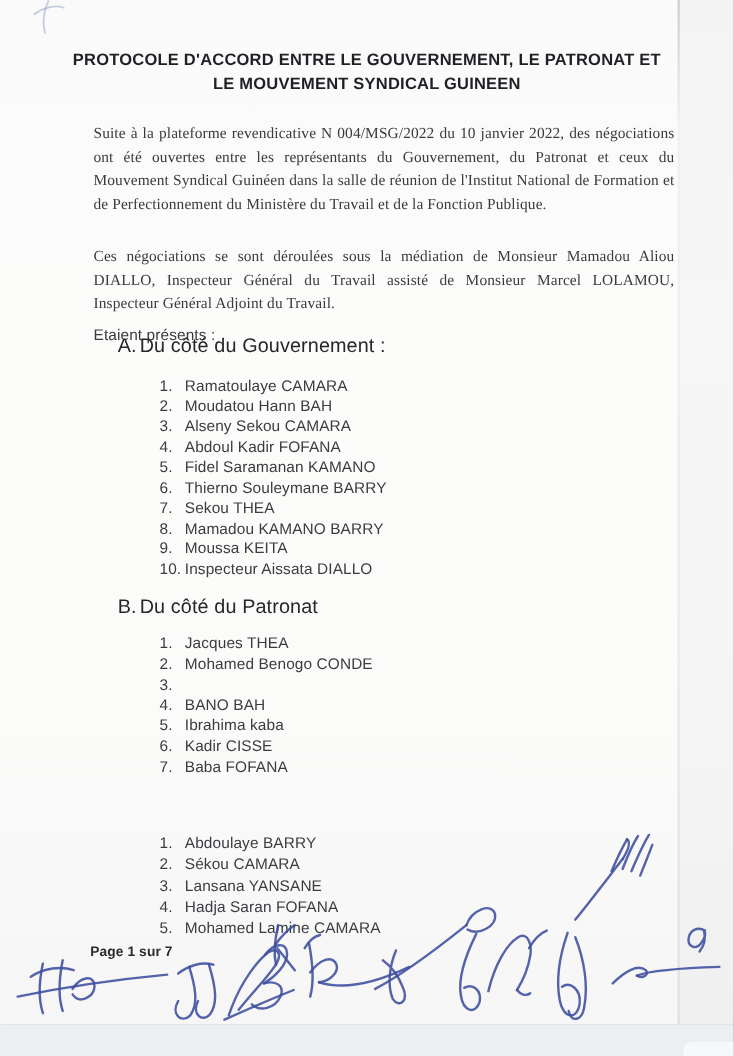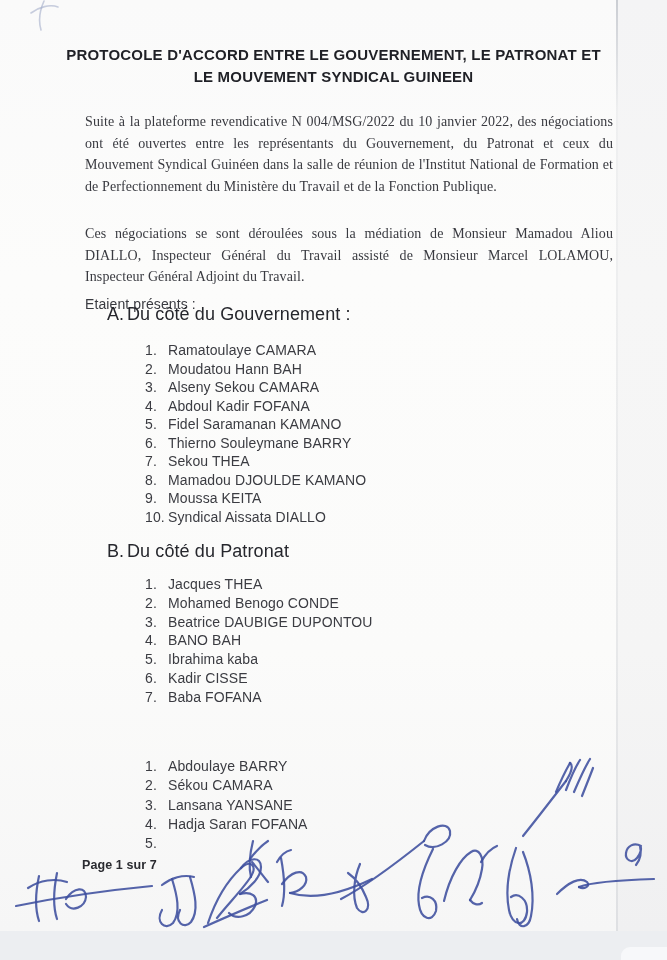--- a/index.html
+++ b/index.html
@@ -115,47 +115,46 @@
     <div class="row">
         <span class="num">6.</span>
         <span>Thierno Souleymane BARRY</span>
       </div>
     <div class="row">
         <span class="num">7.</span>
         <span>Sekou THEA</span>
       </div>
     <div class="row">
         <span class="num">8.</span>
-        <span>Mamadou DJOULDE KAMANO</span>
+        <span>Mamadou KAMANO BARRY</span>
       </div>
     <div class="row">
         <span class="num">9.</span>
         <span>Moussa KEITA</span>
       </div>
     <div class="row">
         <span class="num">10.</span>
-        <span>Syndical Aissata DIALLO</span>
+        <span>Inspecteur Aissata DIALLO</span>
       </div>
   </div>
 
   <div class="sec-head h-b">
     <span class="sec-label">B.</span><span>Du côté du Patronat</span>
   </div>
   <div class="roster list-b">
     <div class="row">
         <span class="num">1.</span>
         <span>Jacques THEA</span>
       </div>
     <div class="row">
         <span class="num">2.</span>
         <span>Mohamed Benogo CONDE</span>
       </div>
     <div class="row">
         <span class="num">3.</span>
-        <span>Beatrice DAUBIGE DUPONTOU</span>
       </div>
     <div class="row">
         <span class="num">4.</span>
         <span>BANO BAH</span>
       </div>
     <div class="row">
         <span class="num">5.</span>
         <span>Ibrahima kaba</span>
       </div>
     <div class="row">
@@ -180,20 +179,21 @@
     <div class="row">
         <span class="num">3.</span>
         <span>Lansana YANSANE</span>
       </div>
     <div class="row">
         <span class="num">4.</span>
         <span>Hadja Saran FOFANA</span>
       </div>
     <div class="row">
         <span class="num">5.</span>
+        <span>Mohamed Lamine CAMARA</span>
       </div>
   </div>
 
   <div class="footer-page">Page 1 sur 7</div>
 
   <svg class="ink-overlay" width="667" height="960" viewBox="0 0 667 960">
     <g class="faint">
       <path d="M44,1 C40,10 38,20 41,30"></path>
       <path d="M31,13 C39,7 50,4 58,7"></path>
     </g>

